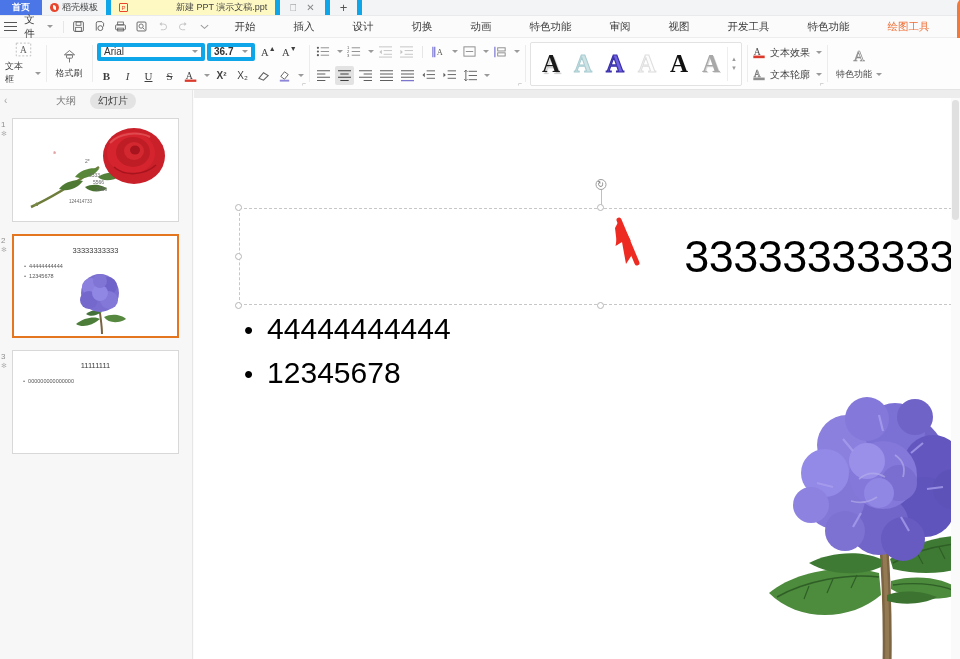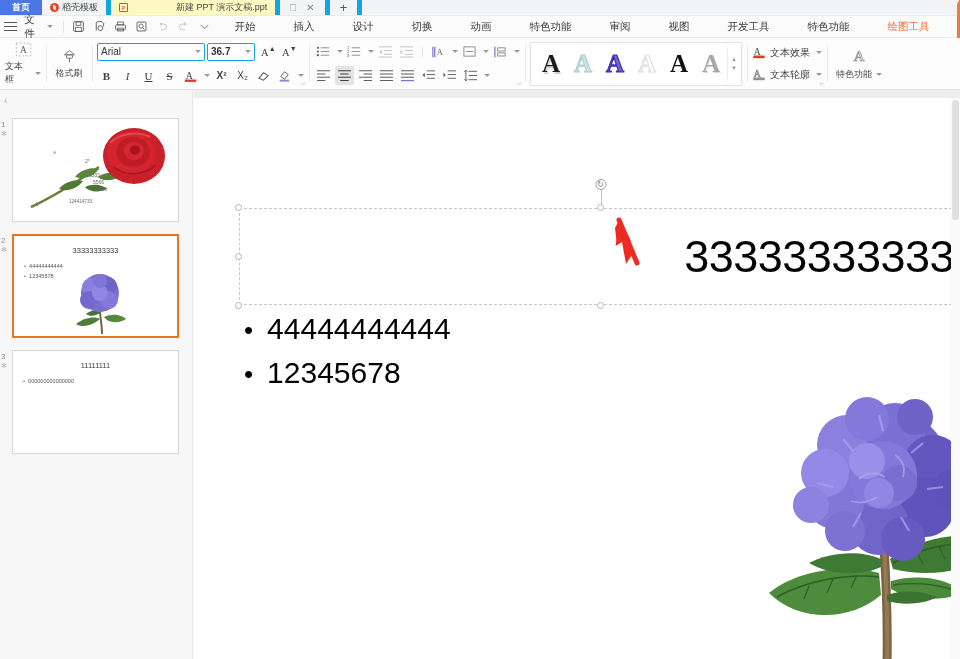--- a/index.html
+++ b/index.html
@@ -81,21 +81,21 @@
   }
   .btn-tall .lbl { display: flex; align-items: center; gap: 2px; font-size: 9px; }
   .ic { display: inline-flex; align-items: center; justify-content: center; color: #5e5e5e; }
   .tbtn {
     width: 19px; height: 19px; display: flex; align-items: center; justify-content: center;
     font-size: 11px; color: #3f3f3f; border-radius: 2px;
   }
   .tbtn.active { background: #e3e3e3; }
   .fontbox {
     display: flex; align-items: center; width: 108px; height: 18px;
-    border: 1px solid #0ea5e9; background: #fff; border-radius: 2px;
+    border: 4px solid #0ea5e9; background: #fff; border-radius: 2px;
     font-size: 10px; color: #333; padding: 0 3px;
   }
   .fontbox .val { flex: 1; overflow: hidden; white-space: nowrap; }
   .sizebox { width: 48px; }
   .sizebox .val { text-align: left; font-weight: bold; }
   .mini-caret { width: 0; height: 0; border-left: 3px solid transparent; border-right: 3px solid transparent; border-top: 3px solid #9a9a9a; margin-left: 2px; }
 
   
   .wagal {
     display: flex; align-items: center; height: 44px;
@@ -540,20 +540,24 @@
         <span class="lbl">
           <span>特色功能</span>
           <span class="mini-caret"></span>
         </span>
       </div>
     </div>
   </div>
 
   <div class="leftpanel">
     <span class="lp-collapse">‹</span>
+    <div class="lp-tabs">
+      <span>大纲</span>
+      <span class="lp-tab-sel">幻灯片</span>
+    </div>
 
     <div class="thumbs">
 
       <div class="thumb-wrap">
         <span class="thumb-num">1</span>
         <span class="thumb-star">✻</span>
         <div class="thumb">
           <svg width="165" height="102" viewBox="0 0 165 102">
             <g>
               <path d="M18 88 C40 78, 62 64, 86 48" stroke="#6e7d3c" stroke-width="2.6" fill="none"></path>

